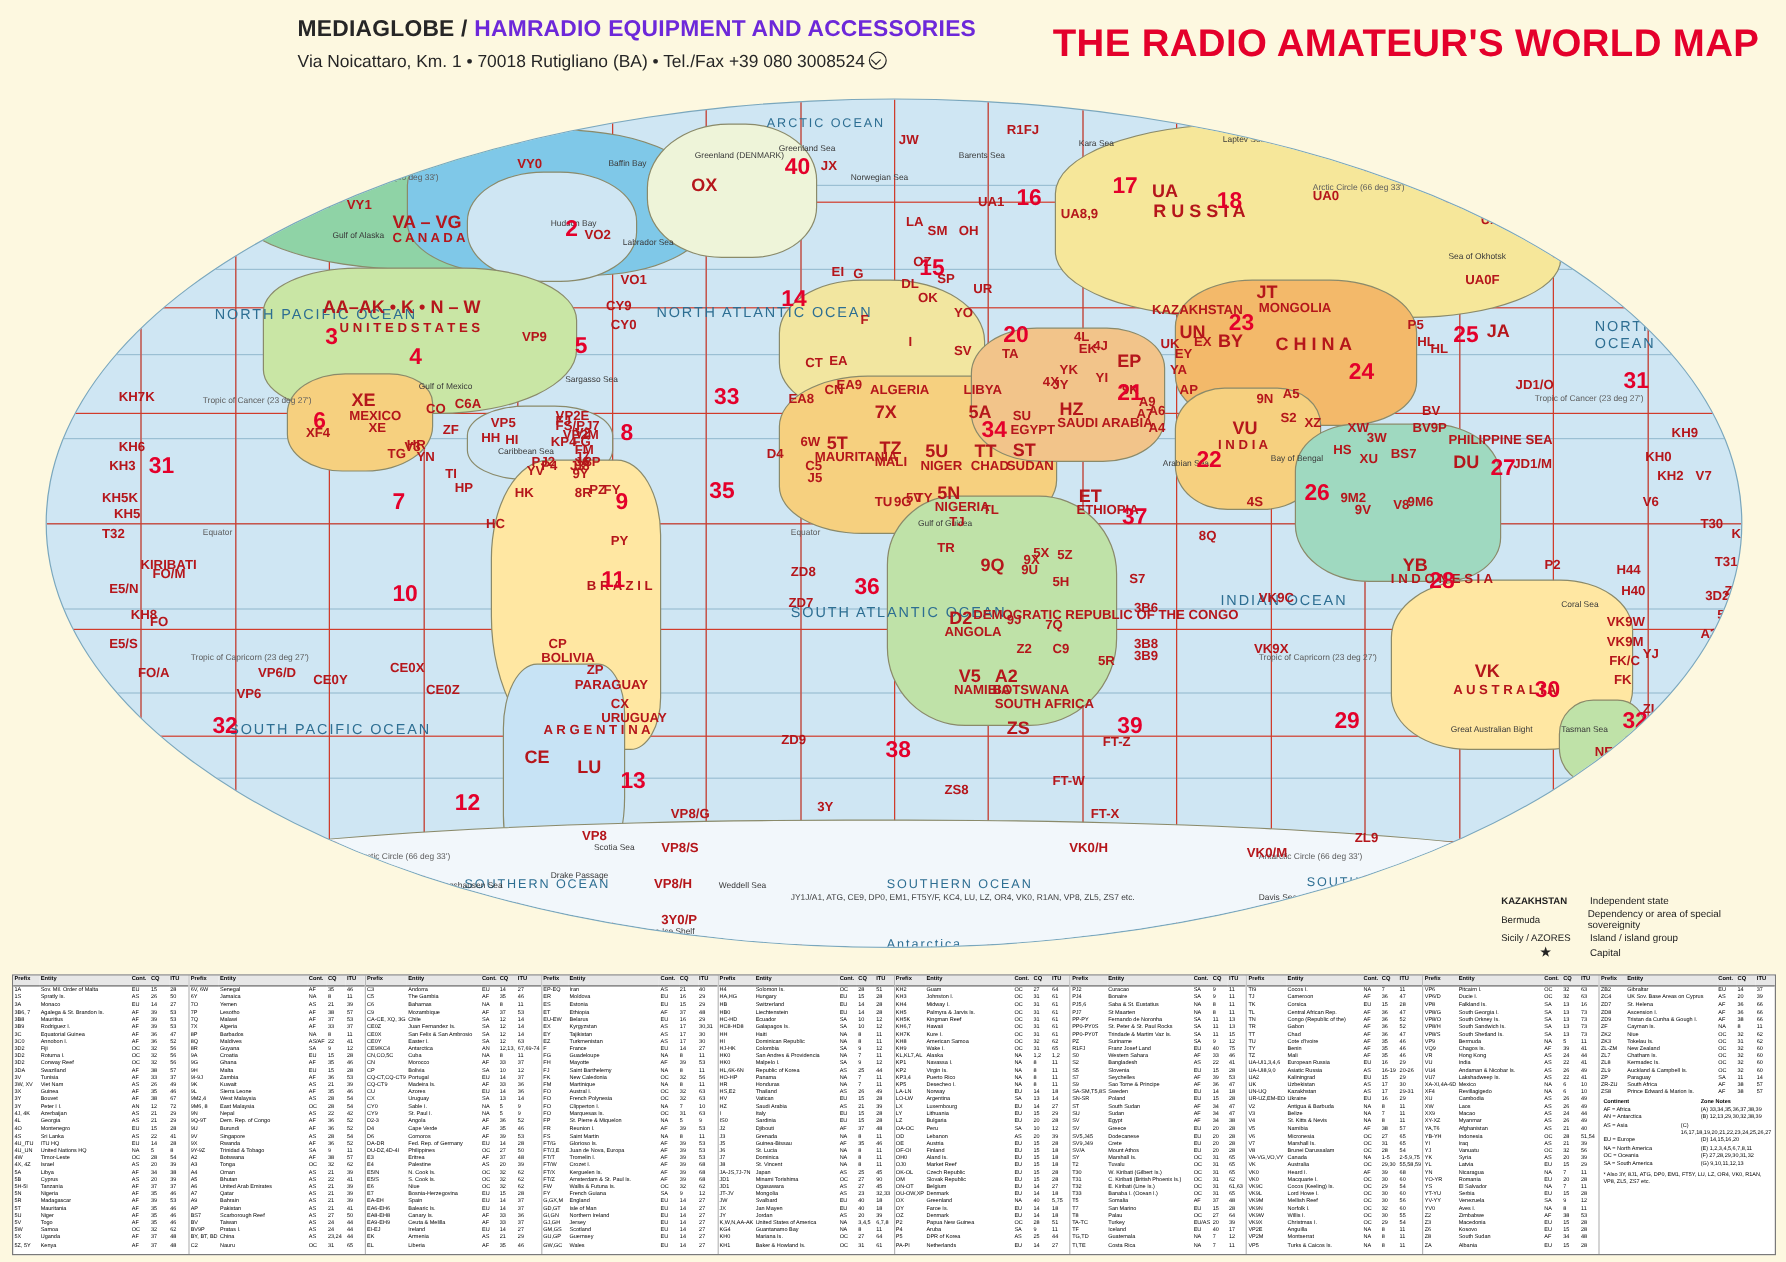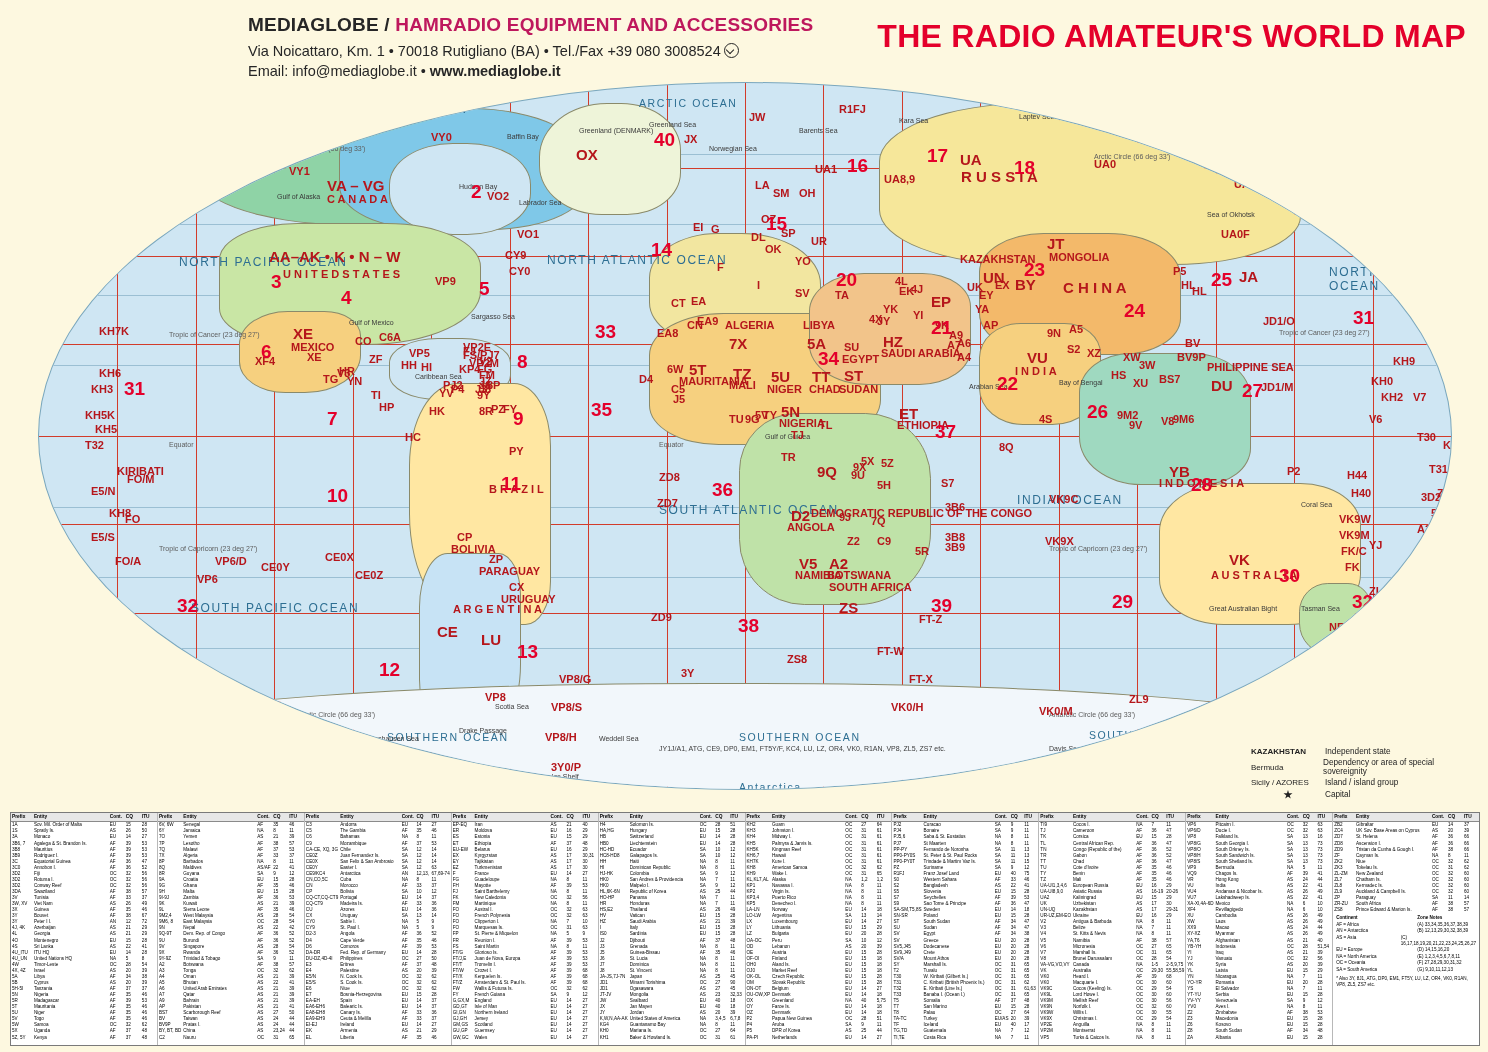--- a/index.html
+++ b/index.html
@@ -49,21 +49,21 @@
     content:"";position:absolute;left:-4px;top:20px;width:56px;height:8px;
     border-top:1px solid #ffffff;border-bottom:1px solid #ffffff;
   }
   .globe-ball:after{
     content:"";position:absolute;left:18px;top:-4px;width:12px;height:56px;
     border-left:1px solid #ffffff;border-right:1px solid #ffffff;
   }
 
   #company{position:absolute;left:248px;top:14px;width:620px;}
   .co-line1{font-size:19px;font-weight:bold;color:#262626;letter-spacing:.2px;}
-  .co-line1 .orange{color:#be185d;}
+  .co-line1 .orange{color:#6d28d9;}
   .co-line2{font-size:14.5px;color:#262626;margin-top:5px;}
   .co-line3{font-size:14.5px;color:#262626;margin-top:4px;}
   .co-line3 b{font-weight:bold;}
   .wa-icon{display:inline-block;width:13px;height:13px;border-radius:50%;
     border:1.6px solid #262626;position:relative;top:2px;margin-left:3px;}
   .wa-icon:after{content:"";position:absolute;left:2.5px;top:2.5px;width:5px;height:5px;
     border-left:1.6px solid #262626;border-bottom:1.6px solid #262626;
     transform:rotate(-45deg);}
 
   #maptitle{
@@ -144,23 +144,20 @@
 
 <div id="header">
 
 
   <div id="company">
     <div class="co-line1">
       <span>MEDIAGLOBE</span><span> / </span><span class="orange">HAMRADIO EQUIPMENT AND ACCESSORIES</span>
     </div>
     <div class="co-line2">
       <span>Via Noicattaro, Km. 1 • 70018 Rutigliano (BA) • Tel./Fax +39 080 3008524</span><span class="wa-icon"></span>
-    </div>
-    <div class="co-line3">
-      <span>Email: </span><span>info@mediaglobe.it</span><span> • </span><b>www.mediaglobe.it</b>
     </div>
   </div>
 
   <div id="maptitle">THE RADIO AMATEUR'S WORLD MAP</div>
 </div>
 
 <div id="map-area">
   <div id="ocean">
 
   <div class="grid-lat" style="top: 70.6px;"></div>

